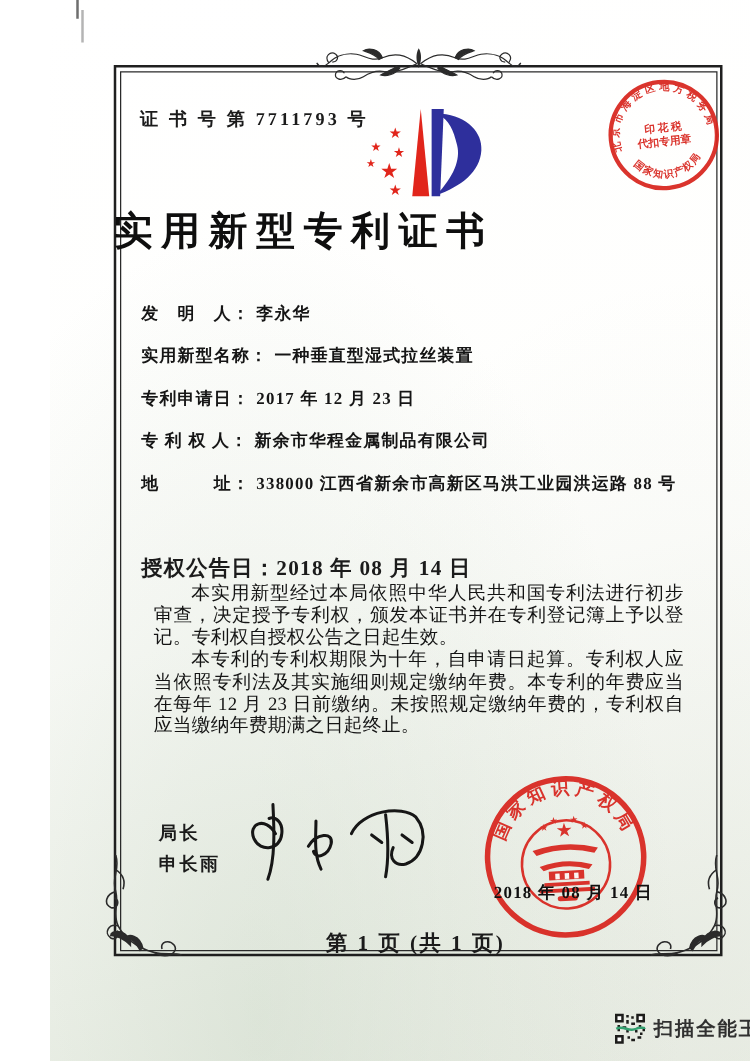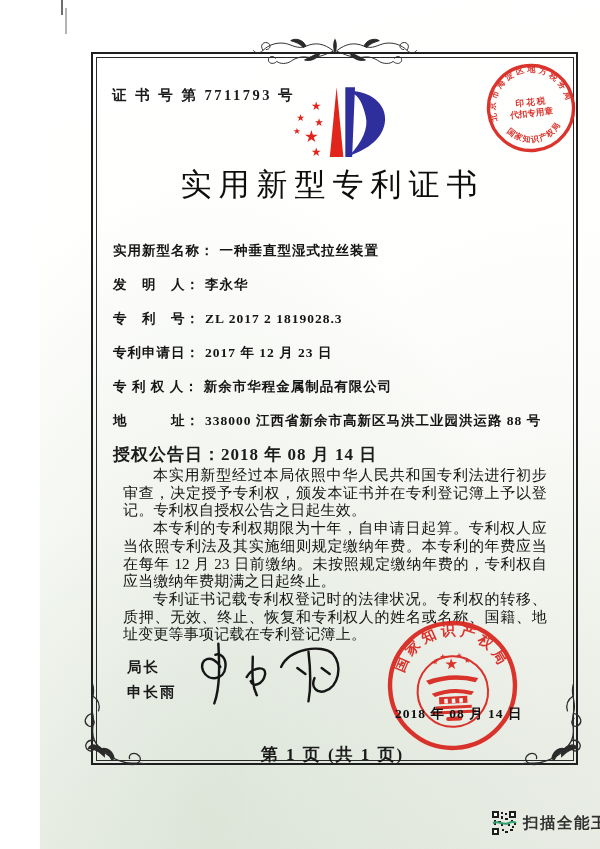--- a/index.html
+++ b/index.html
@@ -25,22 +25,22 @@
   .ornament-br{left:478px;top:684px;transform:scaleX(-1);}
 
   .cert-number{position:absolute;left:72px;top:86px;font-size:14.5px;font-weight:bold;letter-spacing:2.5px;}
 
   .logo{position:absolute;left:251px;top:84px;width:97px;height:80px;}
   .logo text{font-family:"DejaVu Sans",sans-serif;}
 
   .tax-stamp{position:absolute;left:443px;top:60px;width:96px;height:96px;transform:rotate(-6deg);opacity:.93;}
   .tax-stamp text{fill:#d8251e;font-weight:bold;font-family:"Liberation Serif",serif;}
 
-  .title{position:absolute;left:51px;top:164px;width:483px;text-align:center;
-         font-size:31px;font-weight:normal;letter-spacing:7px;color:#0e0e0e;}
+  .title{position:absolute;left:51px;top:164px;width:483px;text-align:left;
+         font-size:31px;font-weight:bold;letter-spacing:7px;color:#0e0e0e;}
 
   .fields{position:absolute;left:73px;top:241px;width:450px;}
   .field-row{margin-bottom:14px;font-size:13.5px;line-height:20px;font-weight:bold;letter-spacing:1px;color:#151515;white-space:nowrap;}
   .field-label{margin-right:5px;}
   .grant-row{position:absolute;left:73px;top:445px;width:450px;font-size:17px;line-height:20px;font-weight:bold;letter-spacing:1px;white-space:nowrap;}
   .grant-right{position:absolute;left:264px;top:0;}
 
   .paras{position:absolute;left:83px;top:467px;width:424px;font-size:15px;line-height:17.7px;
          text-align:justify;color:#141414;font-weight:500;}
   .paras p{margin:0;text-indent:2em;letter-spacing:.2px;}
@@ -132,47 +132,43 @@
     <text font-size="8.2"><textPath href="#txTop" startOffset="0" textLength="118">北京市海淀区地方税务局</textPath></text>
     <text font-size="8"><textPath href="#txBot" startOffset="8" textLength="62">国家知识产权局</textPath></text>
     <text x="48" y="45" font-size="8.6" text-anchor="middle">印 花 税</text>
     <text x="48" y="56" font-size="8.6" text-anchor="middle">代扣专用章</text>
   </svg>
 
   <div class="title">实用新型专利证书</div>
 
   <div class="fields">
     <div class="field-row">
+      <span class="field-label">发　明　人：</span><span class="field-value">李永华</span>
+    </div>
+    <div class="field-row">
       <span class="field-label">实用新型名称：</span><span class="field-value">一种垂直型湿式拉丝装置</span>
-    </div>
-    <div class="field-row">
-      <span class="field-label">发　明　人：</span><span class="field-value">李永华</span>
-    </div>
-    <div class="field-row">
-      <span class="field-label">专　利　号：</span><span class="field-value">ZL 2017 2 1819028.3</span>
     </div>
     <div class="field-row">
       <span class="field-label">专利申请日：</span><span class="field-value">2017 年 12 月 23 日</span>
     </div>
     <div class="field-row">
       <span class="field-label">专 利 权 人：</span><span class="field-value">新余市华程金属制品有限公司</span>
     </div>
     <div class="field-row">
       <span class="field-label">地　　　址：</span><span class="field-value">338000 江西省新余市高新区马洪工业园洪运路 88 号</span>
     </div>
   </div>
 
   <div class="grant-row">
     <span>授权公告日：</span><span>2018 年 08 月 14 日</span>
   </div>
 
   <div class="paras">
     <p>本实用新型经过本局依照中华人民共和国专利法进行初步审查，决定授予专利权，颁发本证书并在专利登记簿上予以登记。专利权自授权公告之日起生效。</p>
     <p>本专利的专利权期限为十年，自申请日起算。专利权人应当依照专利法及其实施细则规定缴纳年费。本专利的年费应当在每年 12 月 23 日前缴纳。未按照规定缴纳年费的，专利权自应当缴纳年费期满之日起终止。</p>
-    <p>专利证书记载专利权登记时的法律状况。专利权的转移、质押、无效、终止、恢复和专利权人的姓名或名称、国籍、地址变更等事项记载在专利登记簿上。</p>
   </div>
 
   <div class="officer">
     <div>局长</div>
     <div>申长雨</div>
   </div>
 
   <svg class="signature" viewBox="0 0 160 64">
     <g stroke="#161616" stroke-width="2.4" fill="none" stroke-linecap="round">
       <path d="M30,26 C22,12 8,18 13,30 C18,41 34,39 35,26 C36,17 30,12 25,14"></path>

